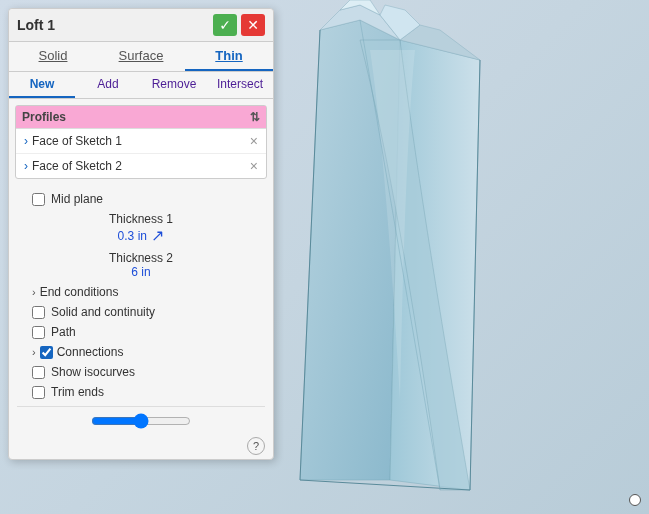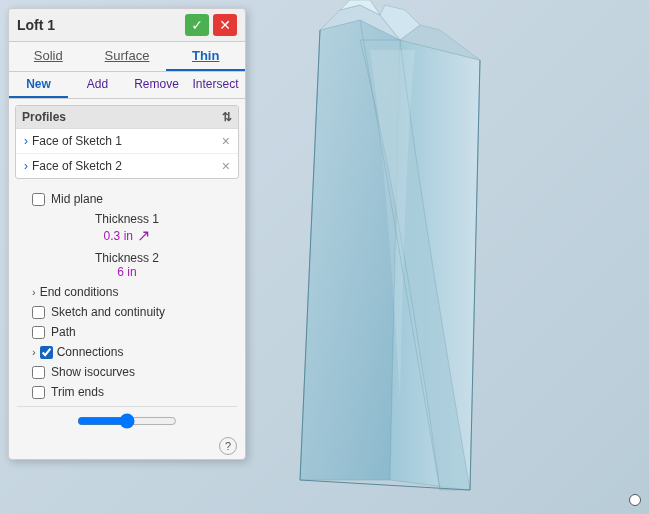--- a/index.html
+++ b/index.html
@@ -20,21 +20,21 @@
       width: 649px;
       height: 514px;
       background: linear-gradient(135deg, #d0dce8 0%, #c5d5e0 50%, #b8ccd8 100%);
     }
 
     
     .panel {
       position: absolute;
       top: 8px;
       left: 8px;
-      width: 238px;
+      width: 266px;
       background: #f5f5f5;
       border: 1px solid #ccc;
       border-radius: 4px;
       box-shadow: 2px 2px 8px rgba(0,0,0,0.2);
     }
 
     
     .title-bar {
       display: flex;
       align-items: center;
@@ -120,21 +120,21 @@
       border: 1px solid #ccc;
       margin: 6px;
       border-radius: 3px;
       background: white;
     }
     .profiles-header {
       display: flex;
       align-items: center;
       justify-content: space-between;
       padding: 4px 6px;
-      background: #e5e5e5;
+      background: #f9a8d4;
       border-bottom: 1px solid #ddd;
       font-size: 12px;
       font-weight: bold;
       color: #444;
     }
     .profiles-sort-icon {
       font-size: 12px;
       color: #555;
     }
     .profile-item {
@@ -190,21 +190,21 @@
       font-size: 12px;
       color: #333;
       flex-direction: column;
     }
     .thickness-val {
       display: flex;
       align-items: center;
       gap: 4px;
     }
     .thickness-val span {
-      color: #a21caf;
+      color: #1d4ed8;
     }
     .arrow-icon {
       font-size: 16px;
       color: #333;
     }
 
     
     .slider-row {
       display: flex;
       align-items: center;
@@ -363,21 +363,21 @@
     </div>
 
     <div class="option-row expandable">
       <span class="chevron-right">›</span>
       <span>End conditions</span>
     </div>
 
 
     <div class="option-row">
       <input type="checkbox" style="">
-      <span>Sketch and continuity</span>
+      <span>Solid and continuity</span>
     </div>
 
     <div class="option-row">
       <input type="checkbox" style="">
       <span>Path</span>
     </div>
 
     <div class="option-row expandable">
       <span class="chevron-right">›</span>
       <input type="checkbox" checked="" style="accent-color: rgb(21, 101, 192); margin-right: 4px; width: 13px; height: 13px;">

